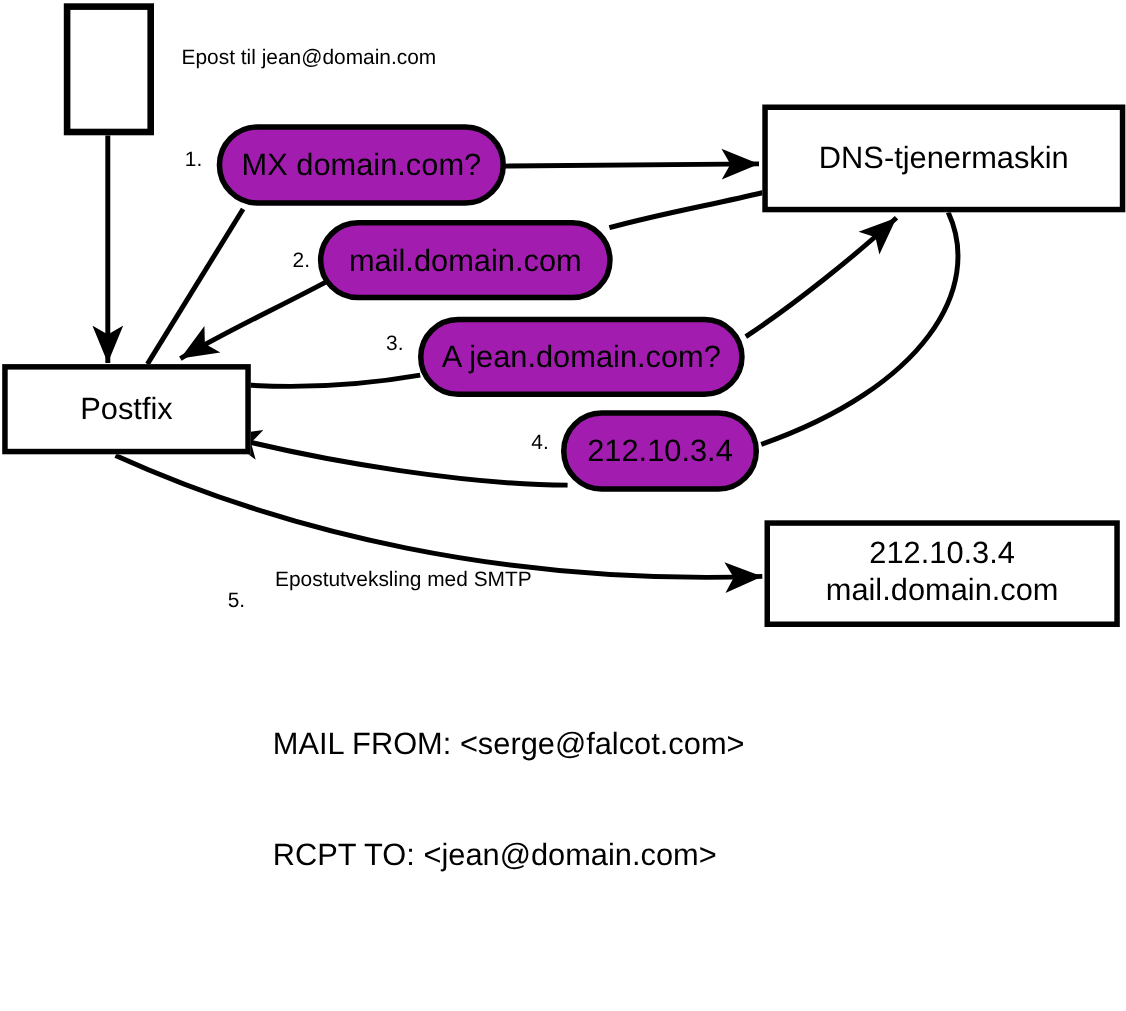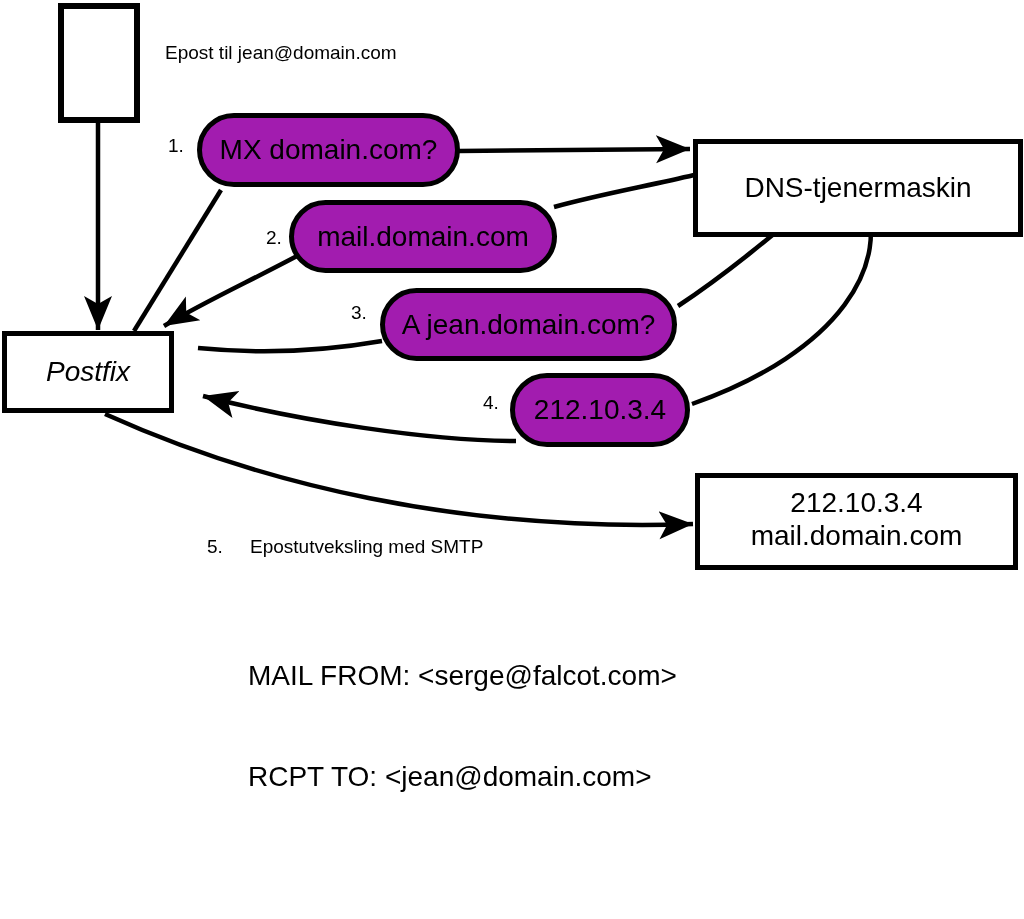--- a/index.html
+++ b/index.html
@@ -14,34 +14,34 @@
     border:5px solid #000;display:flex;align-items:center;justify-content:center;
     font-size:28px;text-align:center;
   }
   .bubble{
     position:absolute;z-index:2;box-sizing:border-box;background:#a21caf;
     border:5px solid #000;border-radius:40px;
     display:flex;align-items:center;justify-content:center;font-size:28px;white-space:nowrap;
   }
   .lbl{position:absolute;z-index:3;font-size:19px;line-height:1;white-space:nowrap;}
   #email-box{left:58px;top:3px;width:82px;height:120px;border-width:6px;}
-  #postfix-box{left:2px;top:331px;width:172px;height:82px;font-style:italic;}
-  #dns-box{left:693px;top:95px;width:330px;height:98px;margin-top:44px;}
+  #postfix-box{left:2px;top:331px;width:226px;height:82px;}
+  #dns-box{left:693px;top:95px;width:330px;height:98px;}
   #mailserver-box{left:695px;top:473px;width:323px;height:97px;flex-direction:column;line-height:33px;padding-bottom:6px;}
   #bubble-mx{left:197px;top:113px;width:263px;height:74px;}
   #bubble-mail{left:289px;top:200px;width:268px;height:73px;}
   #bubble-a{left:380px;top:288px;width:297px;height:73px;}
   #bubble-ip{left:510px;top:373px;width:180px;height:74px;}
   #note-email{left:165px;top:43px;}
   #num-1{left:168px;top:136px;}
   #num-2{left:266px;top:228px;}
   #num-3{left:351px;top:303px;}
   #num-4{left:483px;top:393px;}
   #num-5{left:207px;top:537px;}
-  #step5-label{left:250px;top:537px;}
+  #step5-label{left:250px;top:518px;}
   #smtp-block{
     position:absolute;left:248px;top:592px;z-index:3;
     font-size:28px;line-height:33.5px;white-space:pre;
   }
   .smtp-line{min-height:33.5px;}
 </style>
 </head>
 <body>
 
 <svg id="arrow-layer" width="1024" height="919" viewBox="0 0 1024 919">

